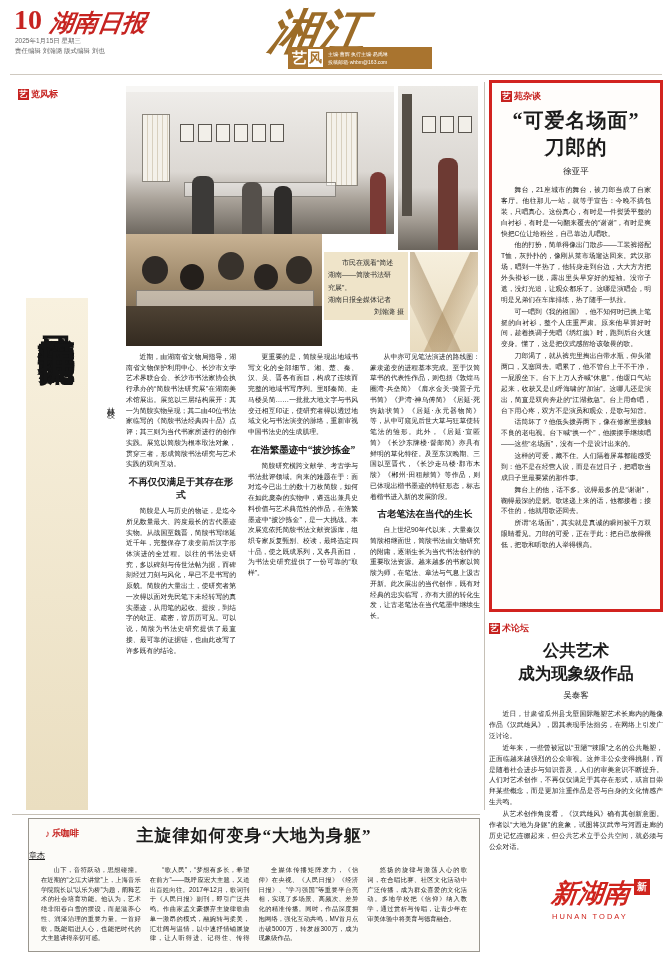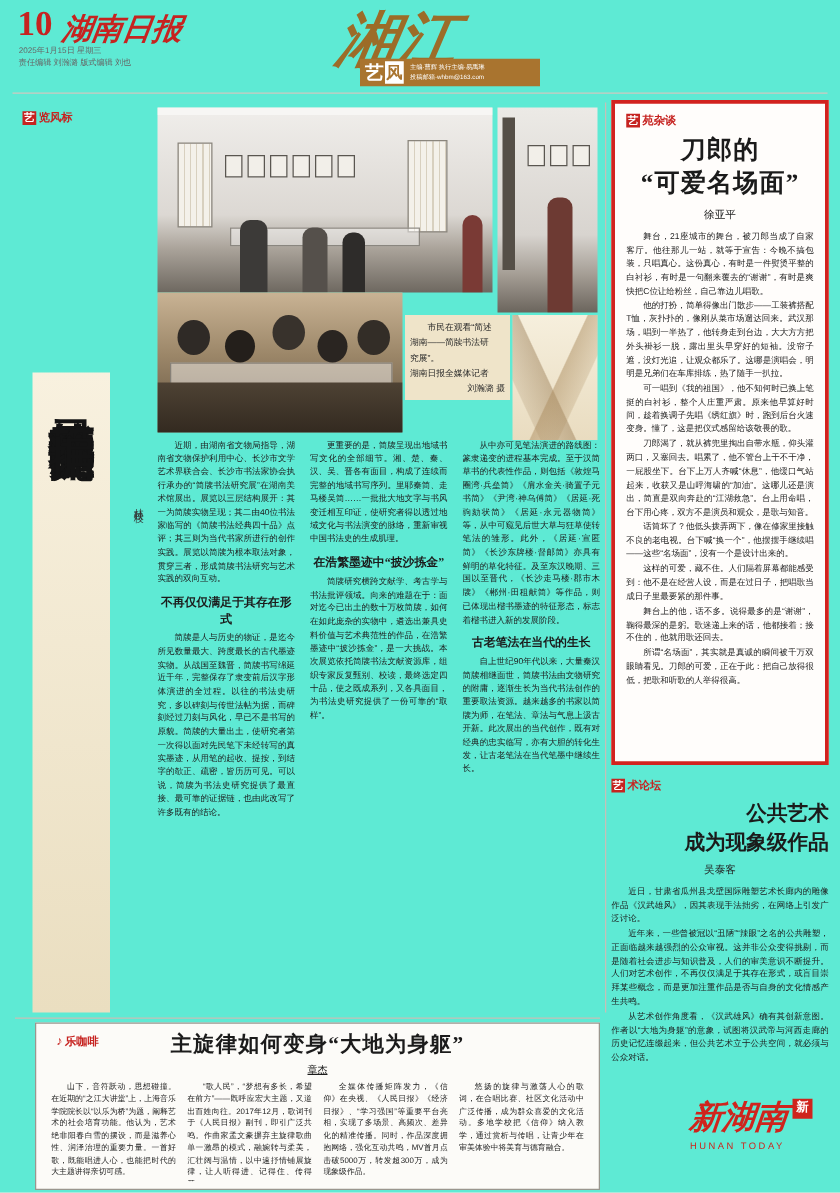--- a/index.html
+++ b/index.html
@@ -1,16 +1,16 @@
 <!DOCTYPE html>
 <html><head>
 <meta charset="utf-8">
 <style>
   html,body{margin:0;padding:0;background:#e9e7e2;}
-  .page{position:relative;width:672px;height:954px;margin:0 auto;background:#5eead4;
+  .page{position:relative;width:672px;height:954px;margin:0 auto;background:#ffffff;
         font-family:"Liberation Sans",sans-serif;color:#1b1b1b;overflow:hidden;}
   .abs{position:absolute;}
   
   .pgnum{left:14px;top:4px;font:bold 28px "Liberation Serif",serif;color:#c62320;}
   .papername{left:50px;top:7px;font:bold italic 24px "DejaVu Serif",serif;color:#c62320;transform:skewX(-8deg);}
   .hline{font-size:6.5px;color:#666;line-height:1.6;}
   .masthead-script{left:270px;top:0px;font:bold italic 48px "DejaVu Serif",serif;color:#9c6c28;transform:skewX(-10deg);}
   .masthead-suffix{left:352px;top:10px;font:bold 33px "Liberation Serif",serif;color:#9c6c28;letter-spacing:2px;}
   .masthead-bar{left:288px;top:47px;width:144px;height:22px;background:#a9742f;display:flex;align-items:center;padding:0 4px;box-sizing:border-box;}
   .mb-char1{color:#fff;font:bold 15px "Liberation Serif",serif;}
@@ -50,32 +50,32 @@
   .v-divider{left:484px;top:82px;width:1px;height:728px;background:#c6c0b6;}
   .h-divider{left:12px;top:814px;width:468px;height:1px;background:#c6c0b6;}
   
   .redbox{left:489px;top:80px;width:174px;height:532px;border:3px solid #d2231f;background:#fffdfb;box-sizing:border-box;}
   .redbox-inner{position:absolute;inset:0;padding:7px 9px;overflow:hidden;}
   .art-title{font:bold 20px "Liberation Serif",serif;text-align:center;line-height:1.35;letter-spacing:1px;margin:4px 0 2px;}
   .art-author{text-align:center;font-size:8.5px;color:#222;margin:5px 0 7px;}
   .para{font-size:6.8px;line-height:1.6;text-align:justify;text-indent:2em;margin:0 0 1px;}
   
   .br-art{left:489px;top:622px;width:174px;height:246px;overflow:hidden;}
-  .br-title{font:bold 16.5px "Liberation Serif",serif;text-align:right;line-height:1.4;margin:4px 0 2px;}
+  .br-title{font:bold 16.5px "Liberation Serif",serif;text-align:center;line-height:1.4;margin:4px 0 2px;}
   .logo{left:552px;top:876px;width:112px;}
   .logo-row{display:flex;align-items:flex-start;gap:4px;}
   .logo-cn{font:bold italic 26px "DejaVu Serif",serif;color:#cf241d;transform:skewX(-6deg);white-space:nowrap;}
   .logo-seal{width:16px;height:16px;background:#cf241d;color:#fff;font:bold 10px "Liberation Serif",serif;
              line-height:16px;text-align:center;margin-top:3px;}
   .logo-en{color:#cf241d;font-size:7.5px;letter-spacing:2px;margin-top:1px;}
   
   .bl-box{left:28px;top:818px;width:452px;height:134px;border:1px solid #9a968e;box-sizing:border-box;background:#fcfbf8;}
   .bl-label{position:absolute;left:16px;top:8px;}
   .bl-title{font:bold 17px "Liberation Serif",serif;text-align:center;margin-top:5px;letter-spacing:1px;}
-  .bl-author{text-align:center;font-size:8px;margin:3px 0 4px;text-decoration:underline;}
+  .bl-author{font-size:8px;margin:3px 0 4px;text-decoration:underline;}
   .bl-cols{display:flex;gap:9px;padding:0 12px;height:80px;overflow:hidden;}
   .bl-col{flex:1;font-size:6.3px;line-height:1.55;text-align:justify;overflow:hidden;}
   .bl-col p{text-indent:2em;margin:0;}
   .note-icon{color:#c62320;font-size:10px;}
 </style>
 </head>
 <body>
 
 <div class="page">
 
@@ -168,22 +168,22 @@
   <div class="abs v-divider"></div>
   <div class="abs h-divider"></div>
 
   <div class="abs redbox">
     <div class="redbox-inner">
       <div class="slabel">
         <span class="box">艺</span>
         <span>苑杂谈</span>
       </div>
       <div class="art-title">
+        <div>“可爱名场面”</div>
         <div>刀郎的</div>
-        <div>“可爱名场面”</div>
       </div>
       <div class="art-author">徐亚平</div>
       <div>
           <p class="para">舞台，21座城市的舞台，被刀郎当成了自家客厅。他往那儿一站，就等于宣告：今晚不搞包装，只唱真心。这份真心，有时是一件熨烫平整的白衬衫，有时是一句翻来覆去的“谢谢”，有时是爽快把C位让给粉丝，自己靠边儿唱歌。</p>
           <p class="para">他的打扮，简单得像出门散步——工装裤搭配T恤，灰扑扑的，像刚从菜市场遛达回来。武汉那场，唱到一半热了，他转身走到台边，大大方方把外头褂衫一脱，露出里头早穿好的短袖。没帘子遮，没灯光追，让观众都乐了。这哪是演唱会，明明是兄弟们在车库排练，热了随手一扒拉。</p>
           <p class="para">可一唱到《我的祖国》，他不知何时已换上笔挺的白衬衫，整个人庄重严肃。原来他早算好时间，趁着换调子先唱《绣红旗》时，跑到后台火速变身。懂了，这是把仪式感留给该敬畏的歌。</p>
           <p class="para">刀郎渴了，就从裤兜里掏出自带水瓶，仰头灌两口，又塞回去。唱累了，他不管台上干不干净，一屁股坐下。台下上万人齐喊“休息”，他缓口气站起来，收获又是山呼海啸的“加油”。这哪儿还是演出，简直是双向奔赴的“江湖救急”。台上用命唱，台下用心疼，双方不是演员和观众，是歌与知音。</p>
           <p class="para">话筒坏了？他低头拨弄两下，像在修家里接触不良的老电视。台下喊“换一个”，他摆摆手继续唱——这些“名场面”，没有一个是设计出来的。</p>
           <p class="para">这样的可爱，藏不住。人们隔着屏幕都能感受到：他不是在经营人设，而是在过日子，把唱歌当成日子里最要紧的那件事。</p>
           <p class="para">舞台上的他，话不多。说得最多的是“谢谢”，鞠得最深的是躬。歌迷递上来的话，他都接着；接不住的，他就用歌还回去。</p>

